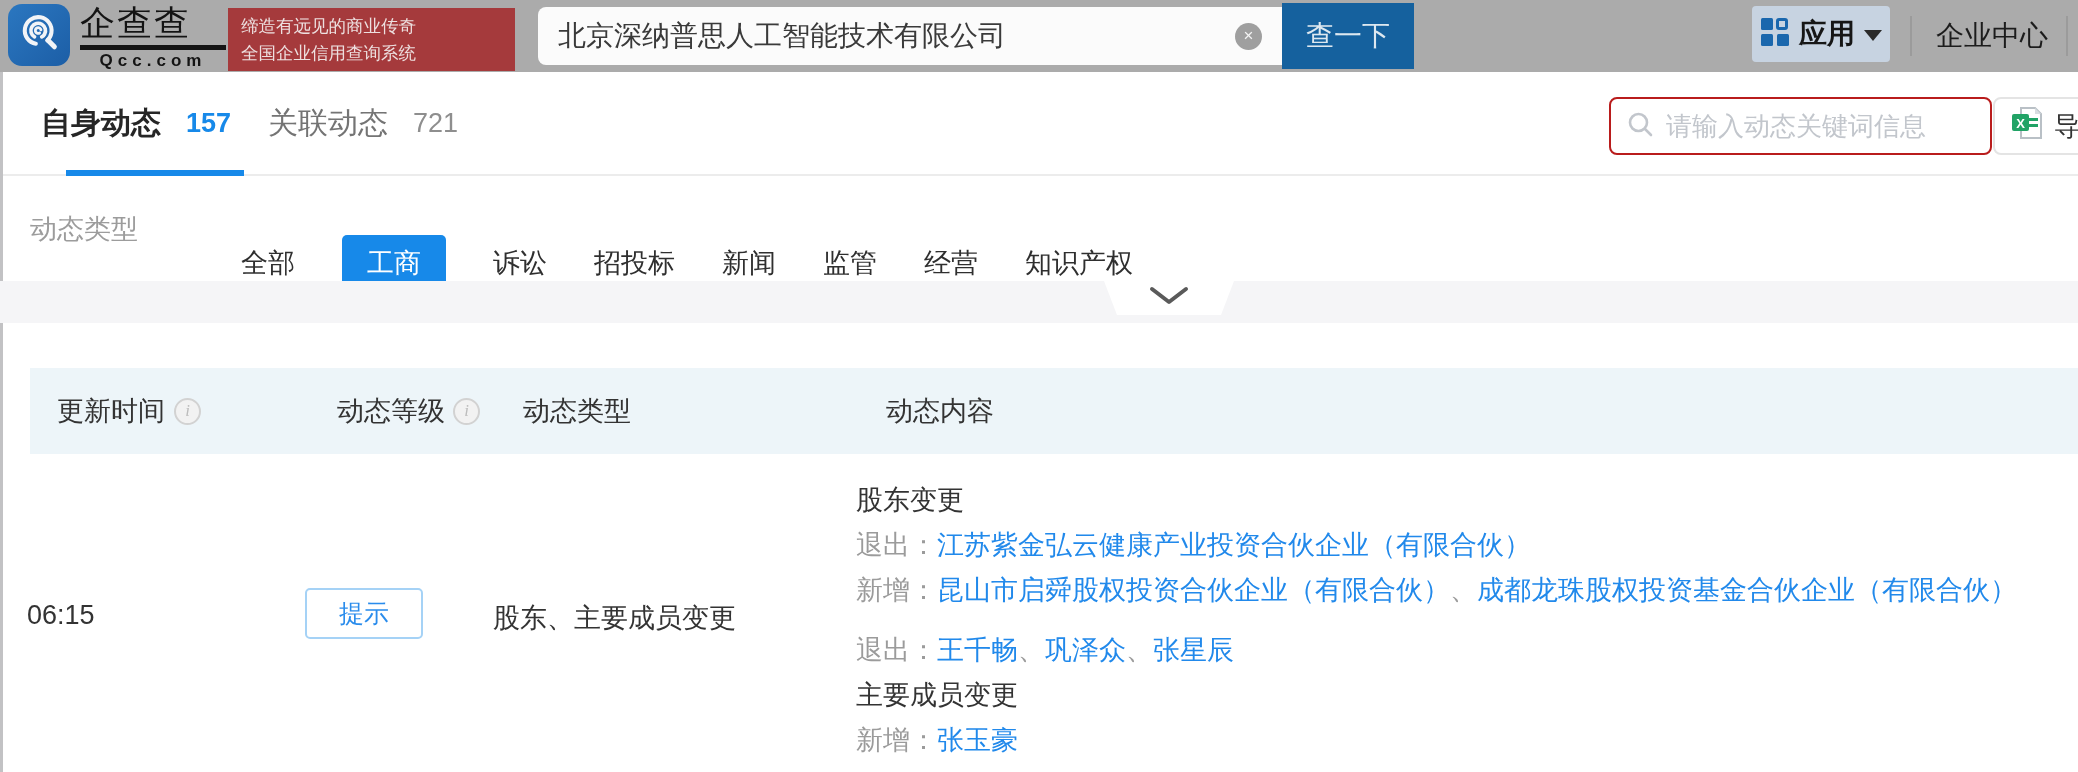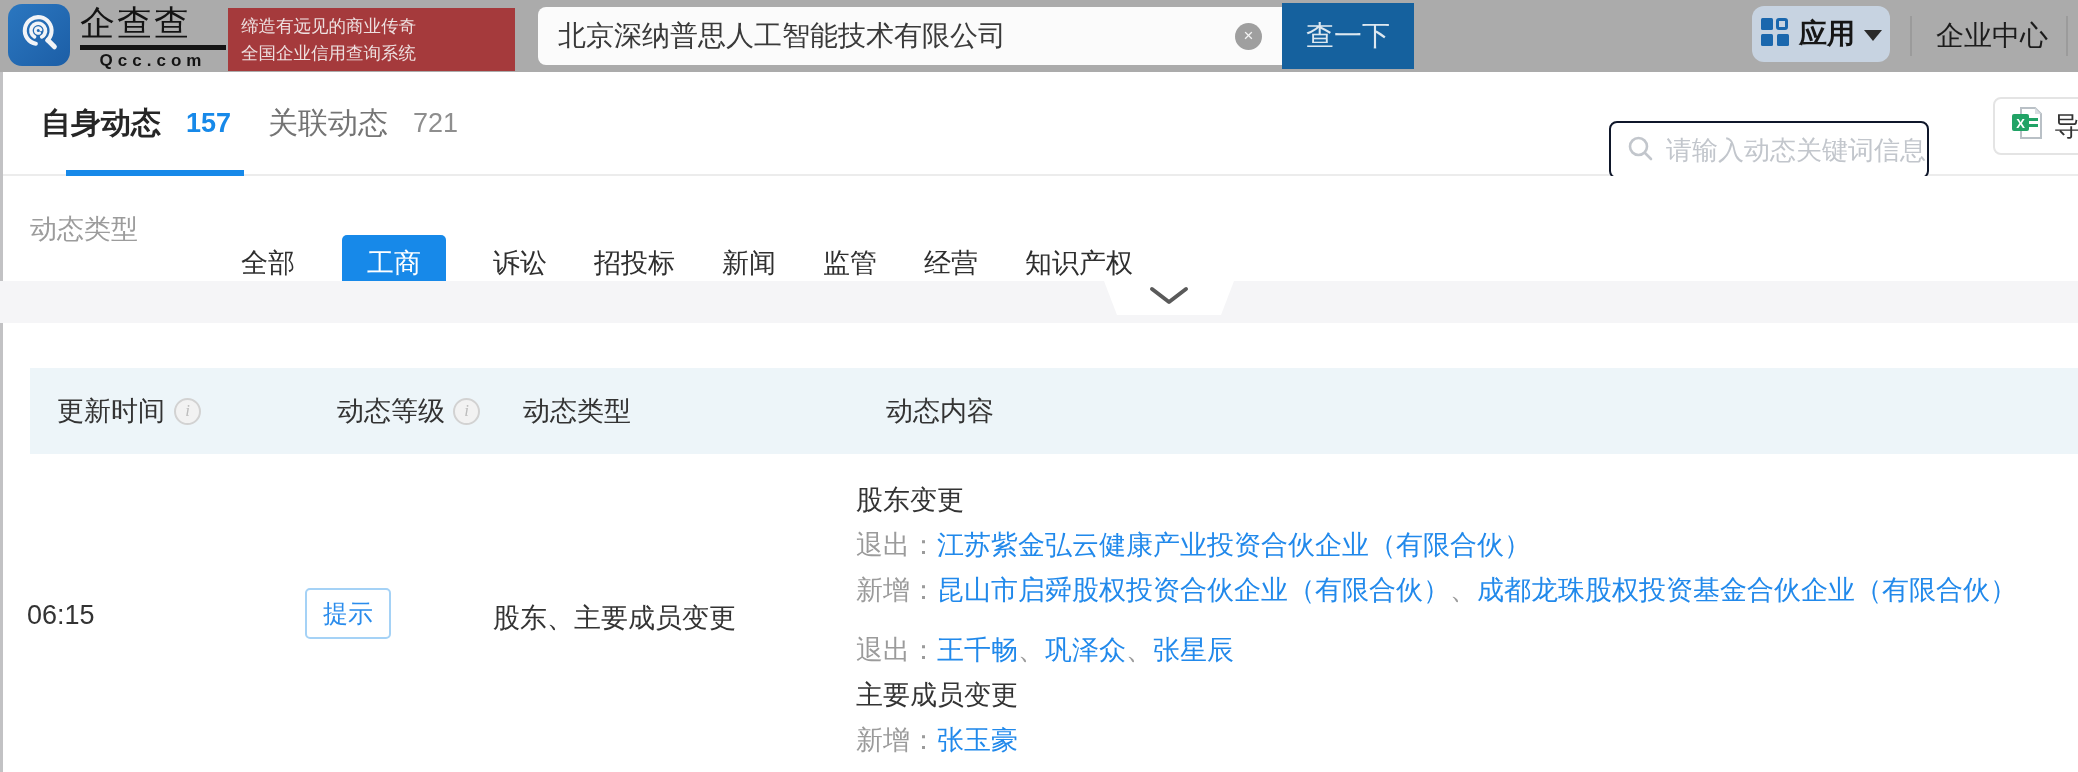--- a/index.html
+++ b/index.html
@@ -17,21 +17,21 @@
   .banner { position:absolute; left:228px; top:8px; width:287px; height:63px; background:#a53a3c; color:#eddfdf;
             font-size:17.5px; line-height:1.55; padding:5px 13px; }
   .co-search { position:absolute; left:538px; top:7px; width:744px; height:58px; background:#fbfbfb;
                border-radius:8px 0 0 8px; display:flex; align-items:center; padding:0 20px; }
   .co-search-value { font-size:28px; color:#3a3a3a; flex:1; white-space:nowrap; overflow:hidden; }
   .clear-btn { width:27px; height:27px; border-radius:50%; background:#9f9f9f; color:#f5f5f5; font-size:17px;
                display:flex; align-items:center; justify-content:center; cursor:pointer; flex:none; }
   .go-btn { position:absolute; left:1282px; top:3px; width:132px; height:66px; background:#15619e; color:#dde8f0;
             font-size:28px; display:flex; align-items:center; justify-content:center; cursor:pointer; }
   .apps-chip { position:absolute; left:1752px; top:6px; width:138px; height:56px; background:#c7d3e1;
-               border-radius:12px; display:flex; align-items:center; justify-content:center; gap:9px; cursor:pointer; }
+               border-radius:4px; display:flex; align-items:center; justify-content:center; gap:9px; cursor:pointer; }
   .apps-label { font-size:28px; font-weight:600; color:#161616; }
   .caret-down { width:0; height:0; border-left:9px solid transparent; border-right:9px solid transparent;
                 border-top:11px solid #2a2a2a; margin-top:3px; }
   .tb-divider { position:absolute; top:16px; width:2px; height:40px; background:#9b9b9b; }
   .ent-center { position:absolute; left:1926px; top:0; height:72px; display:flex; align-items:center;
                 font-size:28px; color:#1c1c1c; cursor:pointer; padding:0 10px; }
 
   
   .edge-line { position:absolute; left:0; top:72px; width:3px; height:700px; background:#c2c2c4; }
 
@@ -39,22 +39,22 @@
   .tabs-row { position:absolute; left:3px; top:72px; width:2075px; height:104px; background:#fff;
               border-bottom:2px solid #ececec; }
   .tab { position:absolute; top:0; height:102px; display:flex; align-items:center; gap:25px; cursor:pointer; }
   .tab-self { left:33px; padding:0 5px; }
   .tab-self .tab-label { font-size:30px; font-weight:700; color:#262626; }
   .tab-self .tab-count { font-size:27px; font-weight:700; color:#1789e9; }
   .tab-underline { position:absolute; left:30px; bottom:-2px; width:178px; height:6px; background:#1789e9; }
   .tab-related { left:265px; }
   .tab-related .tab-label { font-size:30px; color:#747474; }
   .tab-related .tab-count { font-size:27px; color:#8e8e8e; }
-  .kw-search { position:absolute; left:1606px; top:25px; width:320px; height:58px; border:2px solid #0f172a;
-               border-radius:8px; display:flex; align-items:center; padding:0 16px; gap:12px; background:#fff; cursor:text;margin-top:24px; }
+  .kw-search { position:absolute; left:1606px; top:25px; width:383px; height:58px; border:2px solid #b91c1c;
+               border-radius:8px; display:flex; align-items:center; padding:0 16px; gap:12px; background:#fff; cursor:text; }
   .kw-placeholder { font-size:26px; color:#c2c6cc; white-space:nowrap; }
   .export-btn { position:absolute; left:1990px; top:25px; width:170px; height:58px; border:2px solid #e4e4e4;
                 border-radius:8px; display:flex; align-items:center; padding:0 16px; gap:11px; background:#fff;
                 font-size:26px; color:#333; cursor:pointer; }
 
   
   .filter-row { position:absolute; left:3px; top:176px; width:2075px; height:105px; background:#fff; }
   .filter-label { position:absolute; left:27px; top:0; height:105px; display:flex; align-items:center;
                   font-size:27px; color:#9c9c9c; }
   .filter-items { position:absolute; left:238px; top:0; height:105px; display:flex; align-items:center;
@@ -70,21 +70,21 @@
 
   
   .thead { position:absolute; left:30px; top:368px; width:2048px; height:86px; background:#edf5f9; }
   .th { position:absolute; top:0; height:86px; display:flex; align-items:center; gap:9px; font-size:27px; color:#333; }
   .info-ic { width:27px; height:27px; border-radius:50%; border:2px solid #d2d2d2; background:#f2f2f2;
              color:#bdbdbd; font-size:17px; font-style:italic; font-family:"Liberation Serif","DejaVu Serif",serif;
              display:flex; align-items:center; justify-content:center; }
   .trow { position:absolute; left:30px; top:454px; width:2048px; height:318px; background:#fff; }
   .cell-time { position:absolute; left:27px; top:600px; font-size:27px; color:#333; }
   .badge { position:absolute; left:305px; top:588px; border:2px solid #a5d2f6; border-radius:5px;
-           color:#2a8cec; font-size:25px; padding:7px 16px; background:#fff; }
+           color:#2a8cec; font-size:25px; padding:7px 32px; background:#fff; }
   .cell-type { position:absolute; left:493px; top:600px; font-size:27px; color:#333; }
   .cell-content { position:absolute; left:856px; top:478px; font-size:27px; color:#333; }
   .c-line { height:45px; line-height:45px; white-space:nowrap; }
   .group2 { margin-top:15px; }
   .g-label { color:#9b9b9b; }
   .lnk { color:#2189eb; cursor:pointer; }
   .sep { color:#9b9b9b; }
   
 </style>
 </head>

